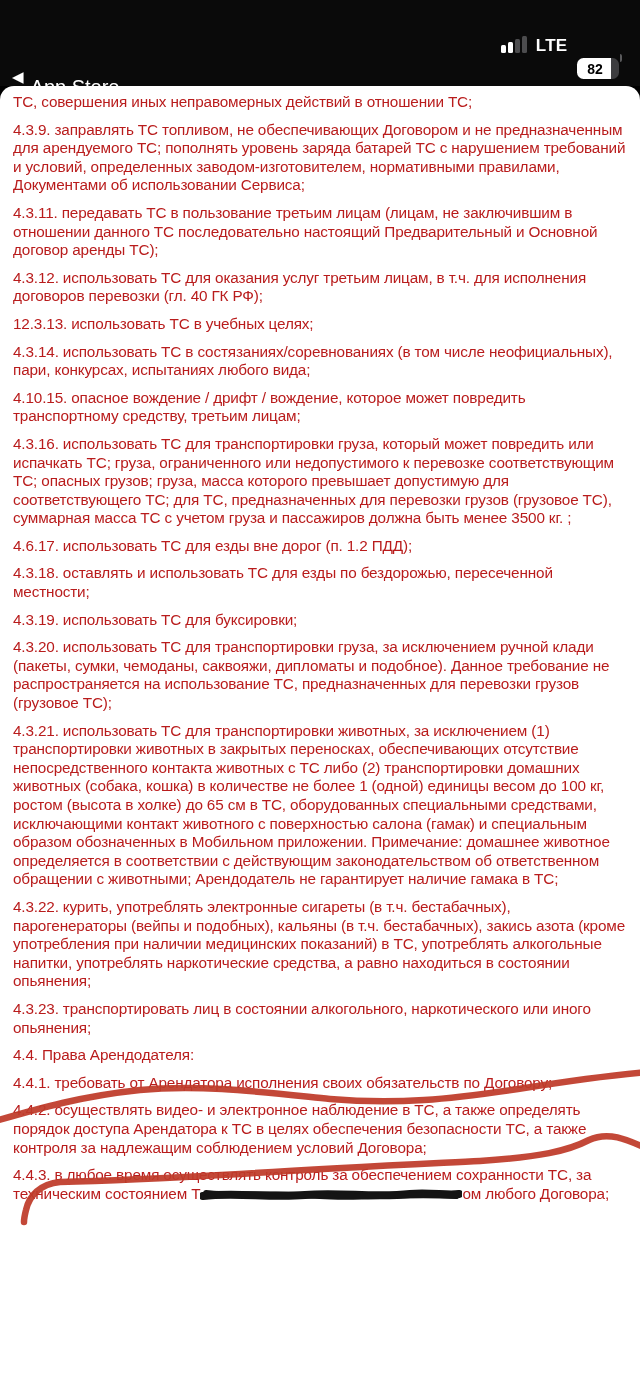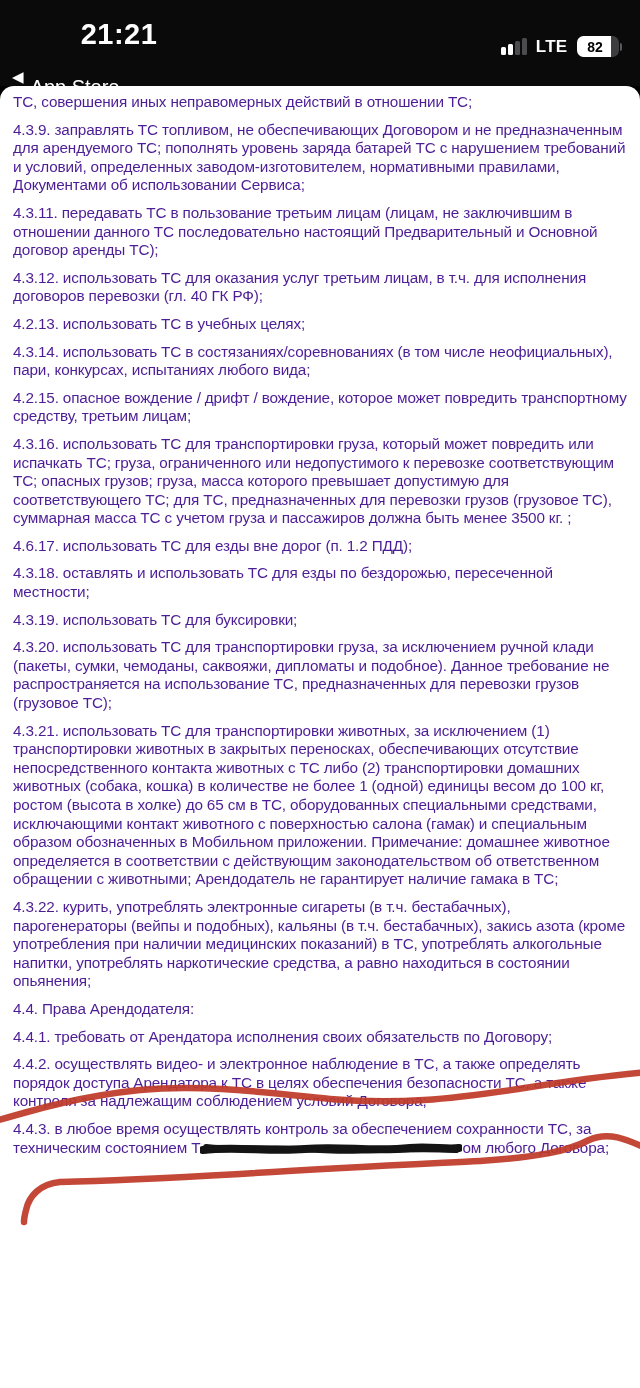--- a/index.html
+++ b/index.html
@@ -3,55 +3,54 @@
 <meta charset="utf-8">
 <style>
   * { margin:0; padding:0; box-sizing:border-box; }
   html,body { width:640px; height:1388px; overflow:hidden; background:#000; }
   body { font-family:"Liberation Sans", sans-serif; position:relative; }
 
   
   .statusbar { position:absolute; top:0; left:0; width:640px; height:86px; background:#0a0a0a; color:#fff; }
   .time { position:absolute; left:0; top:18px; width:238px; text-align:center;
           font-size:29px; font-weight:bold; letter-spacing:0.5px; }
-  .status-right { position:absolute; right:18px; top:36px; display:flex; align-items:center; gap:9px; }
+  .status-right { position:absolute; right:18px; top:36px; display:flex; gap:9px; }
   .signal { display:flex; align-items:flex-end; gap:2.5px; height:17px; }
   .signal i { display:block; width:4.5px; border-radius:1.5px; background:#fff; }
   .signal i:nth-child(1){height:8px;} .signal i:nth-child(2){height:11px;}
   .signal i:nth-child(3){height:14px;background:#4c4c4e;} .signal i:nth-child(4){height:17px;background:#4c4c4e;}
   .lte { font-size:17px; font-weight:bold; letter-spacing:0.3px; }
   .battery { display:flex; align-items:center; }
   .battery-body { width:42px; height:21px; border-radius:6.5px;
           background:linear-gradient(to right, #ffffff 82%, #3d3d3f 82%);
-          display:flex; align-items:center; justify-content:center; }
+          display:flex; align-items:center; justify-content:center;margin-top:22px; }
   .battery-num { font-size:14px; font-weight:bold; color:#000; margin-right:5px; }
   .battery-cap { width:2.5px; height:8px; background:#5a5a5c; border-radius:0 2px 2px 0; margin-left:1px; }
 
   .backrow { position:absolute; left:12px; top:52px; display:flex; align-items:center; gap:7px; color:#fff; }
   .back-tri { font-size:15px; line-height:1; transform:translateY(1px); }
   .back-label { font-size:20px;margin-top:24px; }
 
   
   .doc { position:absolute; top:86px; left:0; width:640px; height:1302px;
          background:#fff; border-radius:14px 14px 0 0; padding:7px 13px 0 13px; overflow:hidden; }
-  .clause { font-size:15.3px; line-height:18.6px; color:#4c1d95; margin-bottom:9px; letter-spacing:-0.15px; }
+  .clause { font-size:15.3px; line-height:18.6px; color:#b91c1c; margin-bottom:9px; letter-spacing:-0.15px; }
 
   
   .redaction { display:inline-block; width:262px; height:13px; vertical-align:-2px; }
   .redaction svg { display:block; }
 
   
   .marker-overlay { position:absolute; top:0; left:0; width:640px; height:1388px;
                     pointer-events:none; z-index:5; }
 </style>
 </head>
 <body>
 
 <div class="statusbar">
-  <div class="time">21:21</div>
   <div class="status-right">
     <span class="signal">
         <i></i>
         <i></i>
         <i></i>
         <i></i>
       </span>
     <span class="lte">LTE</span>
     <span class="battery">
       <span class="battery-body">
@@ -65,30 +64,31 @@
     <span class="back-label">App Store</span>
   </div>
 </div>
 
 <div class="doc">
   <p class="clause">ТС, совершения иных неправомерных действий в отношении ТС;</p>
   <div>
       <p class="clause">4.3.9. заправлять ТС топливом, не обеспечивающих Договором и не предназначенным для арендуемого ТС; пополнять уровень заряда батарей ТС с нарушением требований и условий, определенных заводом-изготовителем, нормативными правилами, Документами об использовании Сервиса;</p>
       <p class="clause">4.3.11. передавать ТС в пользование третьим лицам (лицам, не заключившим в отношении данного ТС последовательно настоящий Предварительный и Основной договор аренды ТС);</p>
       <p class="clause">4.3.12. использовать ТС для оказания услуг третьим лицам, в т.ч. для исполнения договоров перевозки (гл. 40 ГК РФ);</p>
-      <p class="clause">4.2.13. использовать ТС в учебных целях;</p>
+      <p class="clause">12.3.13. использовать ТС в учебных целях;</p>
       <p class="clause">4.3.14. использовать ТС в состязаниях/соревнованиях (в том числе неофициальных), пари, конкурсах, испытаниях любого вида;</p>
-      <p class="clause">4.2.15. опасное вождение / дрифт / вождение, которое может повредить транспортному средству, третьим лицам;</p>
+      <p class="clause">4.10.15. опасное вождение / дрифт / вождение, которое может повредить транспортному средству, третьим лицам;</p>
       <p class="clause">4.3.16. использовать ТС для транспортировки груза, который может повредить или испачкать ТС; груза, ограниченного или недопустимого к перевозке соответствующим ТС; опасных грузов; груза, масса которого превышает допустимую для соответствующего ТС; для ТС, предназначенных для перевозки грузов (грузовое ТС), суммарная масса ТС с учетом груза и пассажиров должна быть менее 3500 кг. ;</p>
       <p class="clause">4.6.17. использовать ТС для езды вне дорог (п. 1.2 ПДД);</p>
       <p class="clause">4.3.18. оставлять и использовать ТС для езды по бездорожью, пересеченной местности;</p>
       <p class="clause">4.3.19. использовать ТС для буксировки;</p>
       <p class="clause">4.3.20. использовать ТС для транспортировки груза, за исключением ручной клади (пакеты, сумки, чемоданы, саквояжи, дипломаты и подобное). Данное требование не распространяется на использование ТС, предназначенных для перевозки грузов (грузовое ТС);</p>
       <p class="clause">4.3.21. использовать ТС для транспортировки животных, за исключением (1) транспортировки животных в закрытых переносках, обеспечивающих отсутствие непосредственного контакта животных с ТС либо (2) транспортировки домашних животных (собака, кошка) в количестве не более 1 (одной) единицы весом до 100 кг, ростом (высота в холке) до 65 см в ТС, оборудованных специальными средствами, исключающими контакт животного с поверхностью салона (гамак) и специальным образом обозначенных в Мобильном приложении. Примечание: домашнее животное определяется в соответствии с действующим законодательством об ответственном обращении с животными; Арендодатель не гарантирует наличие гамака в ТС;</p>
       <p class="clause">4.3.22. курить, употреблять электронные сигареты (в т.ч. бестабачных), парогенераторы (вейпы и подобных), кальяны (в т.ч. бестабачных), закись азота (кроме употребления при наличии медицинских показаний) в ТС, употреблять алкогольные напитки, употреблять наркотические средства, а равно находиться в состоянии опьянения;</p>
+      <p class="clause">4.3.23. транспортировать лиц в состоянии алкогольного, наркотического или иного опьянения;</p>
       <p class="clause">4.4. Права Арендодателя:</p>
       <p class="clause">4.4.1. требовать от Арендатора исполнения своих обязательств по Договору;</p>
       <p class="clause">4.4.2. осуществлять видео- и электронное наблюдение в ТС, а также определять порядок доступа Арендатора к ТС в целях обеспечения безопасности ТС, а также контроля за надлежащим соблюдением условий Договора;</p>
       <p class="clause"><span>4.4.3. в любое время осуществлять контроль за обеспечением сохранности ТС, за техническим состоянием Т</span><span class="redaction"><svg width="262" height="13" viewBox="0 0 262 13" xmlns="http://www.w3.org/2000/svg">
             <g fill="none" stroke="#141414" stroke-linecap="round">
               <path stroke-width="8" d="M3 8 C 35 4, 70 10, 105 7 C 140 4, 175 10, 210 6 C 230 4, 248 8, 259 6"></path>
               <path stroke-width="6" d="M6 5 C 40 9, 80 4, 120 8 C 160 11, 200 5, 256 8"></path>
             </g>
           </svg></span><span>ом любого Договора;</span></p>
     </div>

